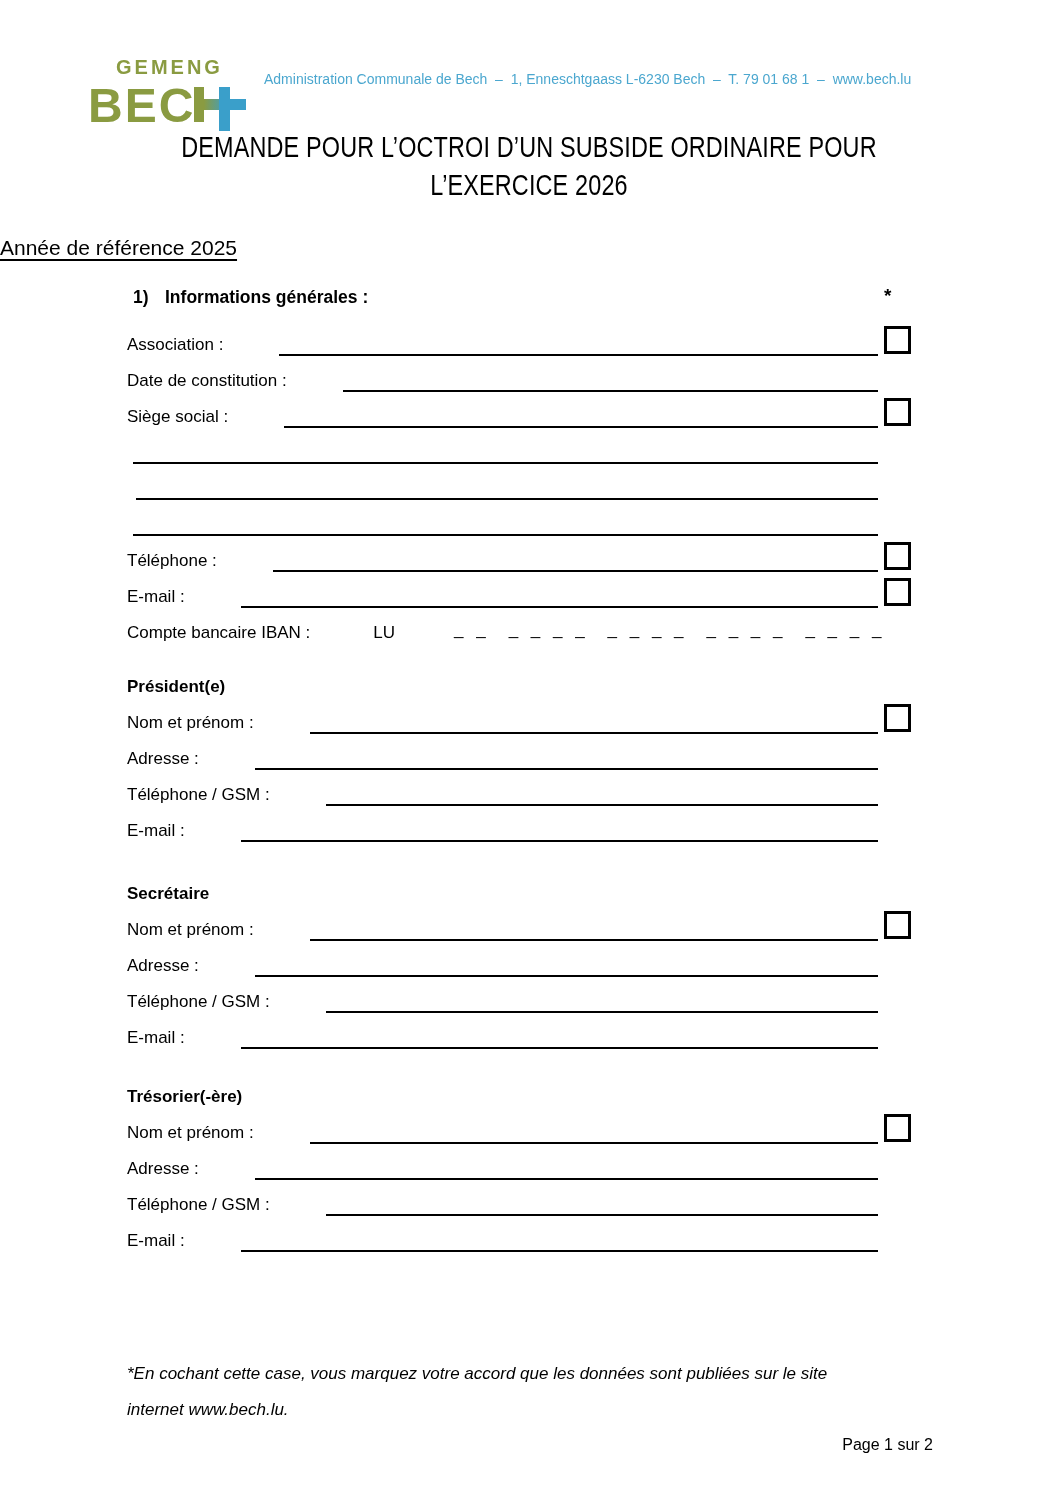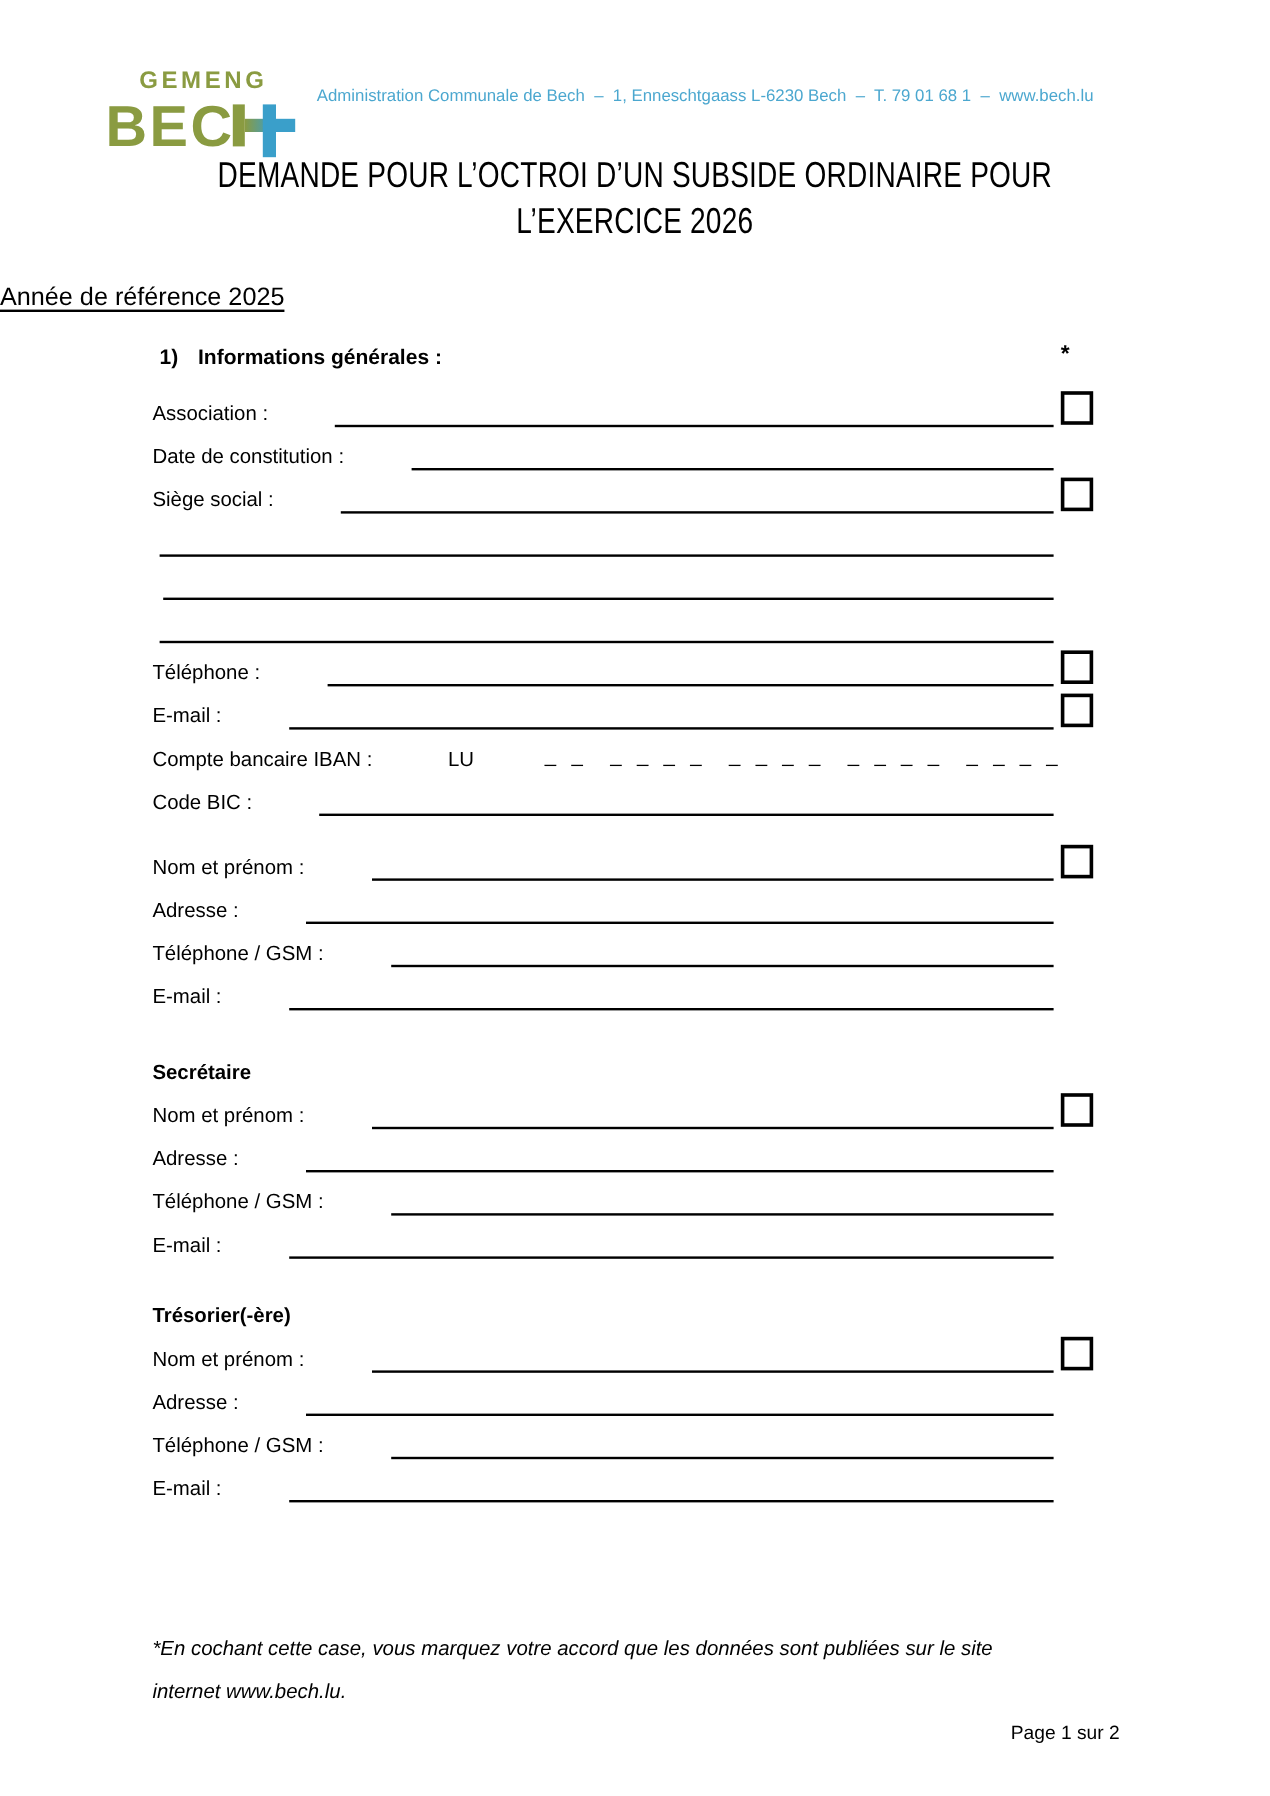--- a/index.html
+++ b/index.html
@@ -179,27 +179,26 @@
       <span class="line"></span>
       <span class="checkbox"></span>
     </div>
 
     <div class="row">
       <span class="label">Compte bancaire IBAN :</span>
       <span class="iban-prefix">LU</span>
       <span class="iban-mask">_ _  _ _ _ _  _ _ _ _  _ _ _ _  _ _ _ _</span>
     </div>
 
-    <div class="row">
-      <span class="label">Code BIC :</span>
-      <span class="line"></span>
-    </div>
 
 
     <div class="officer mt18">
+      <div class="row head-row">
+        <span class="label">Président(e)</span>
+      </div>
       <div class="row">
         <span class="label">Nom et prénom :</span>
         <span class="line"></span>
         <span class="checkbox"></span>
       </div>
       <div class="row">
         <span class="label">Adresse :</span>
         <span class="line"></span>
       </div>
       <div class="row">

